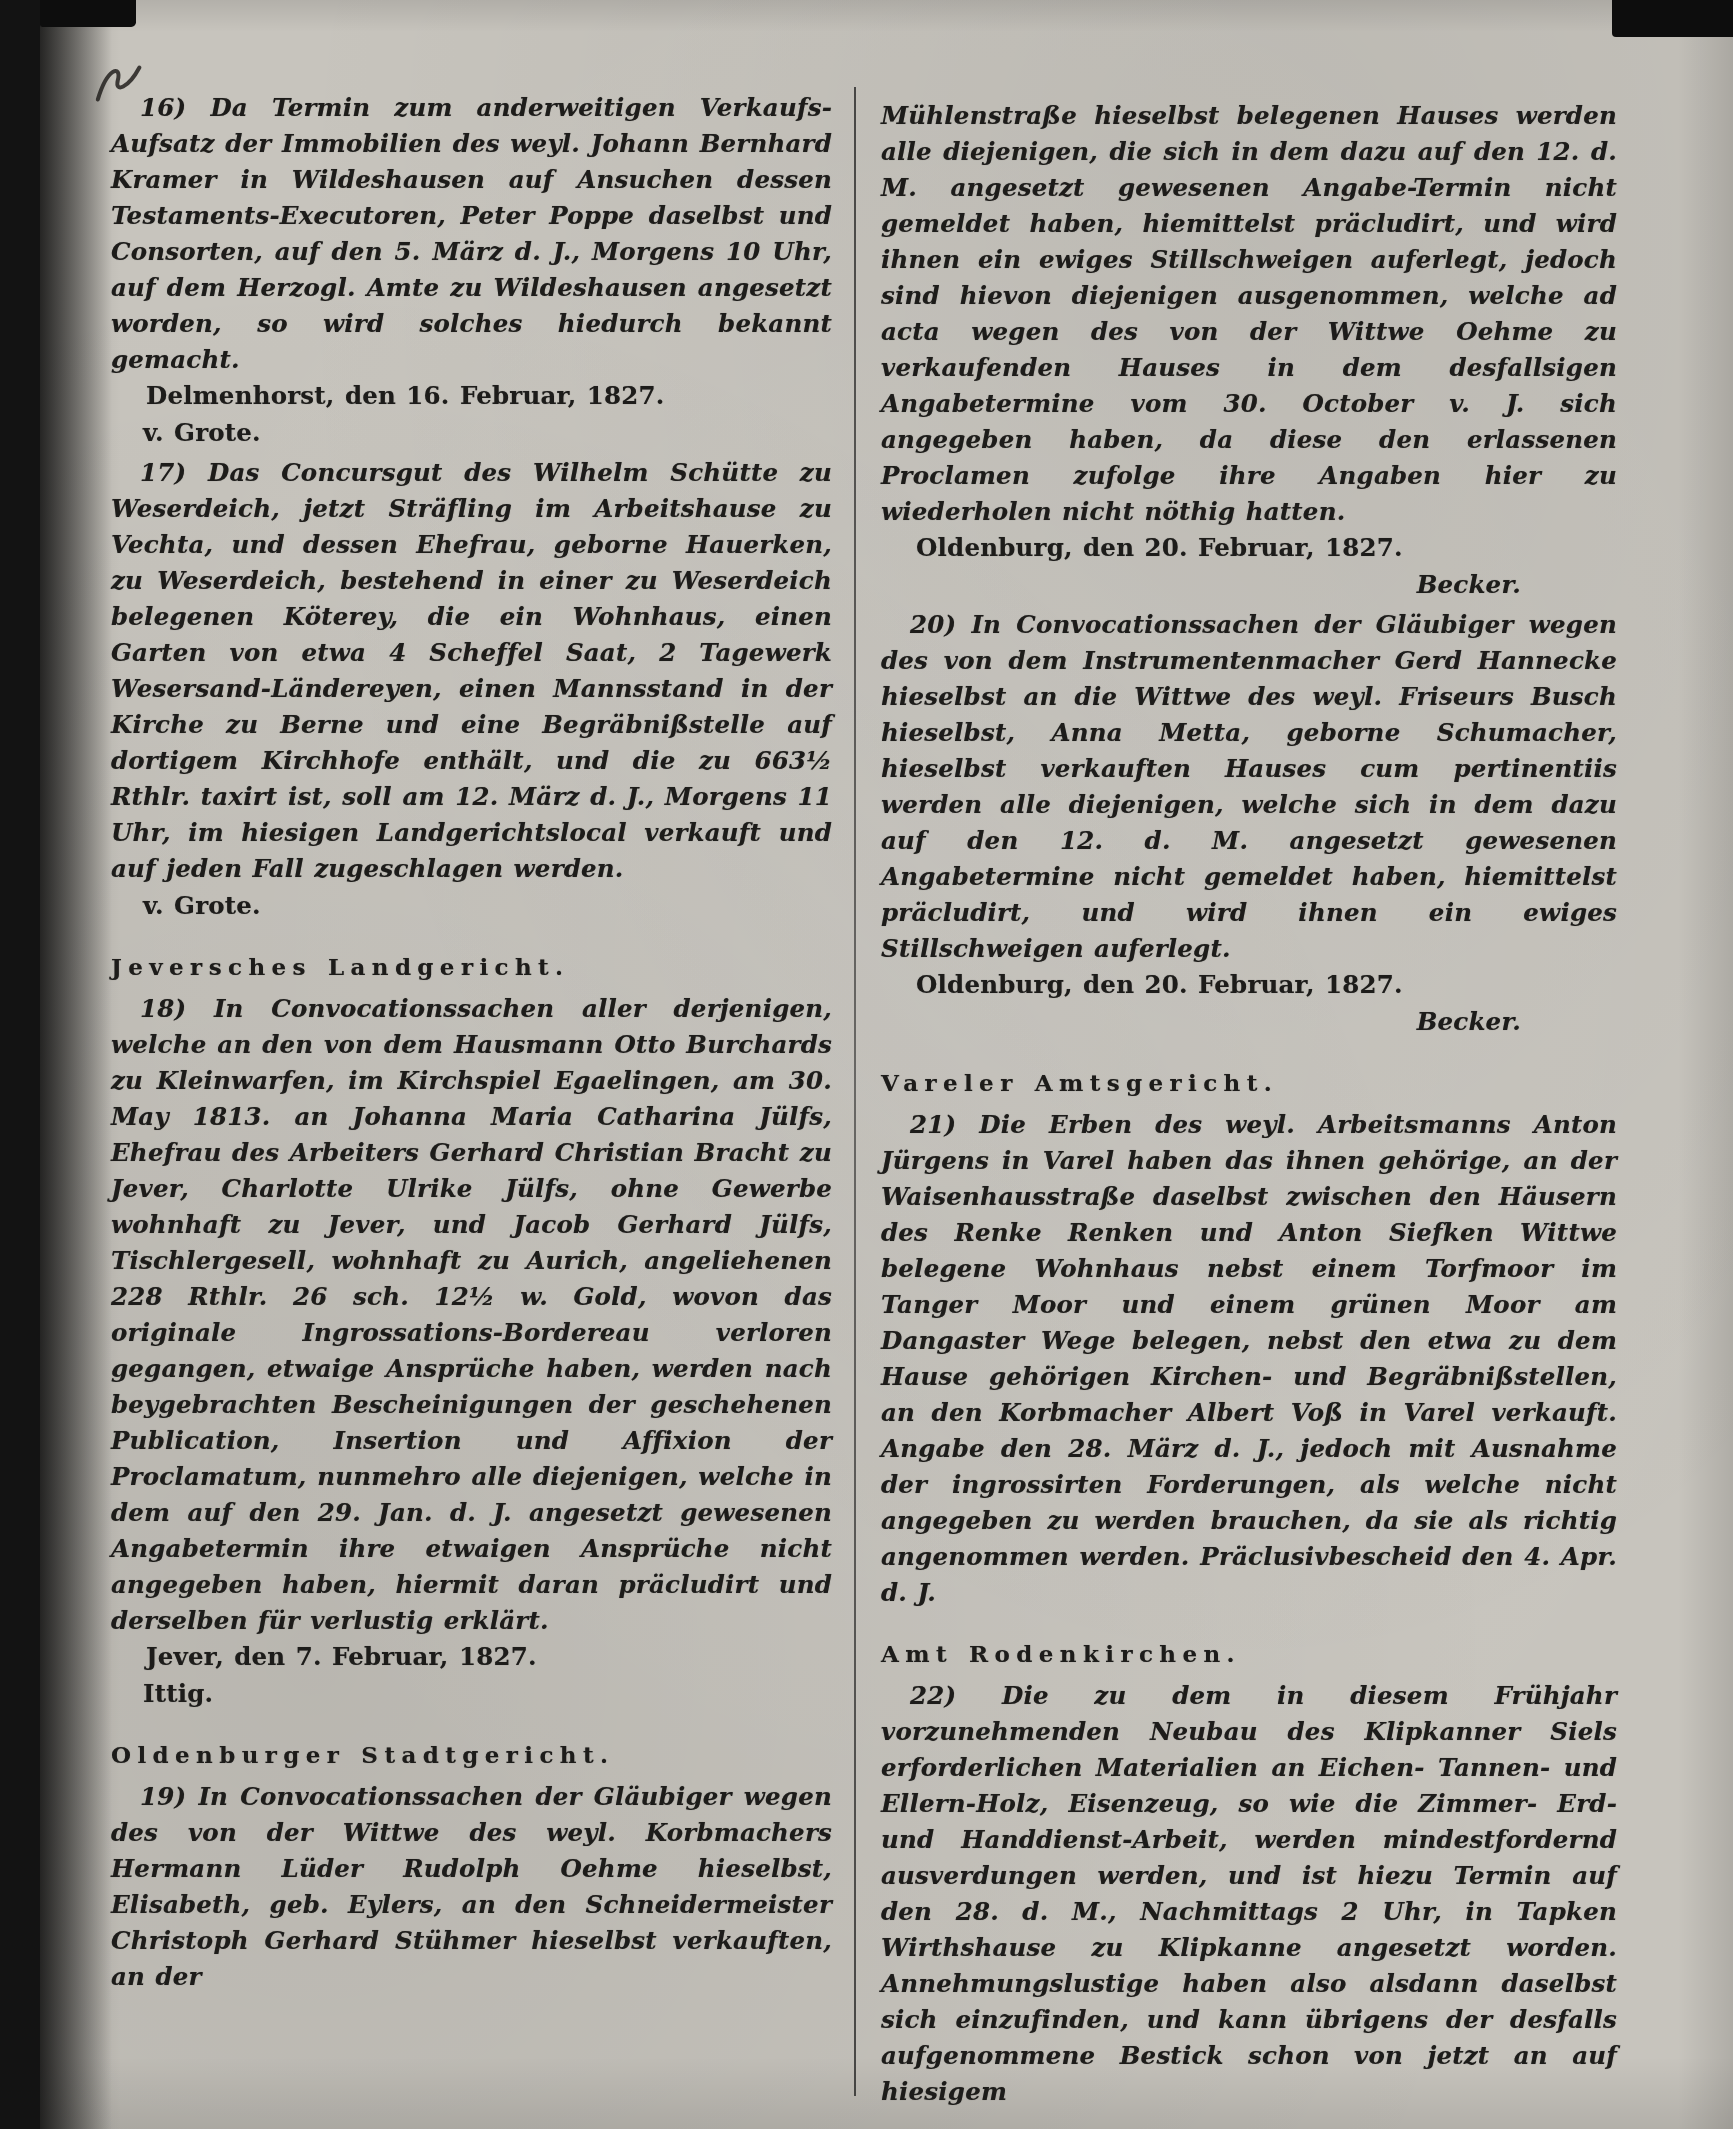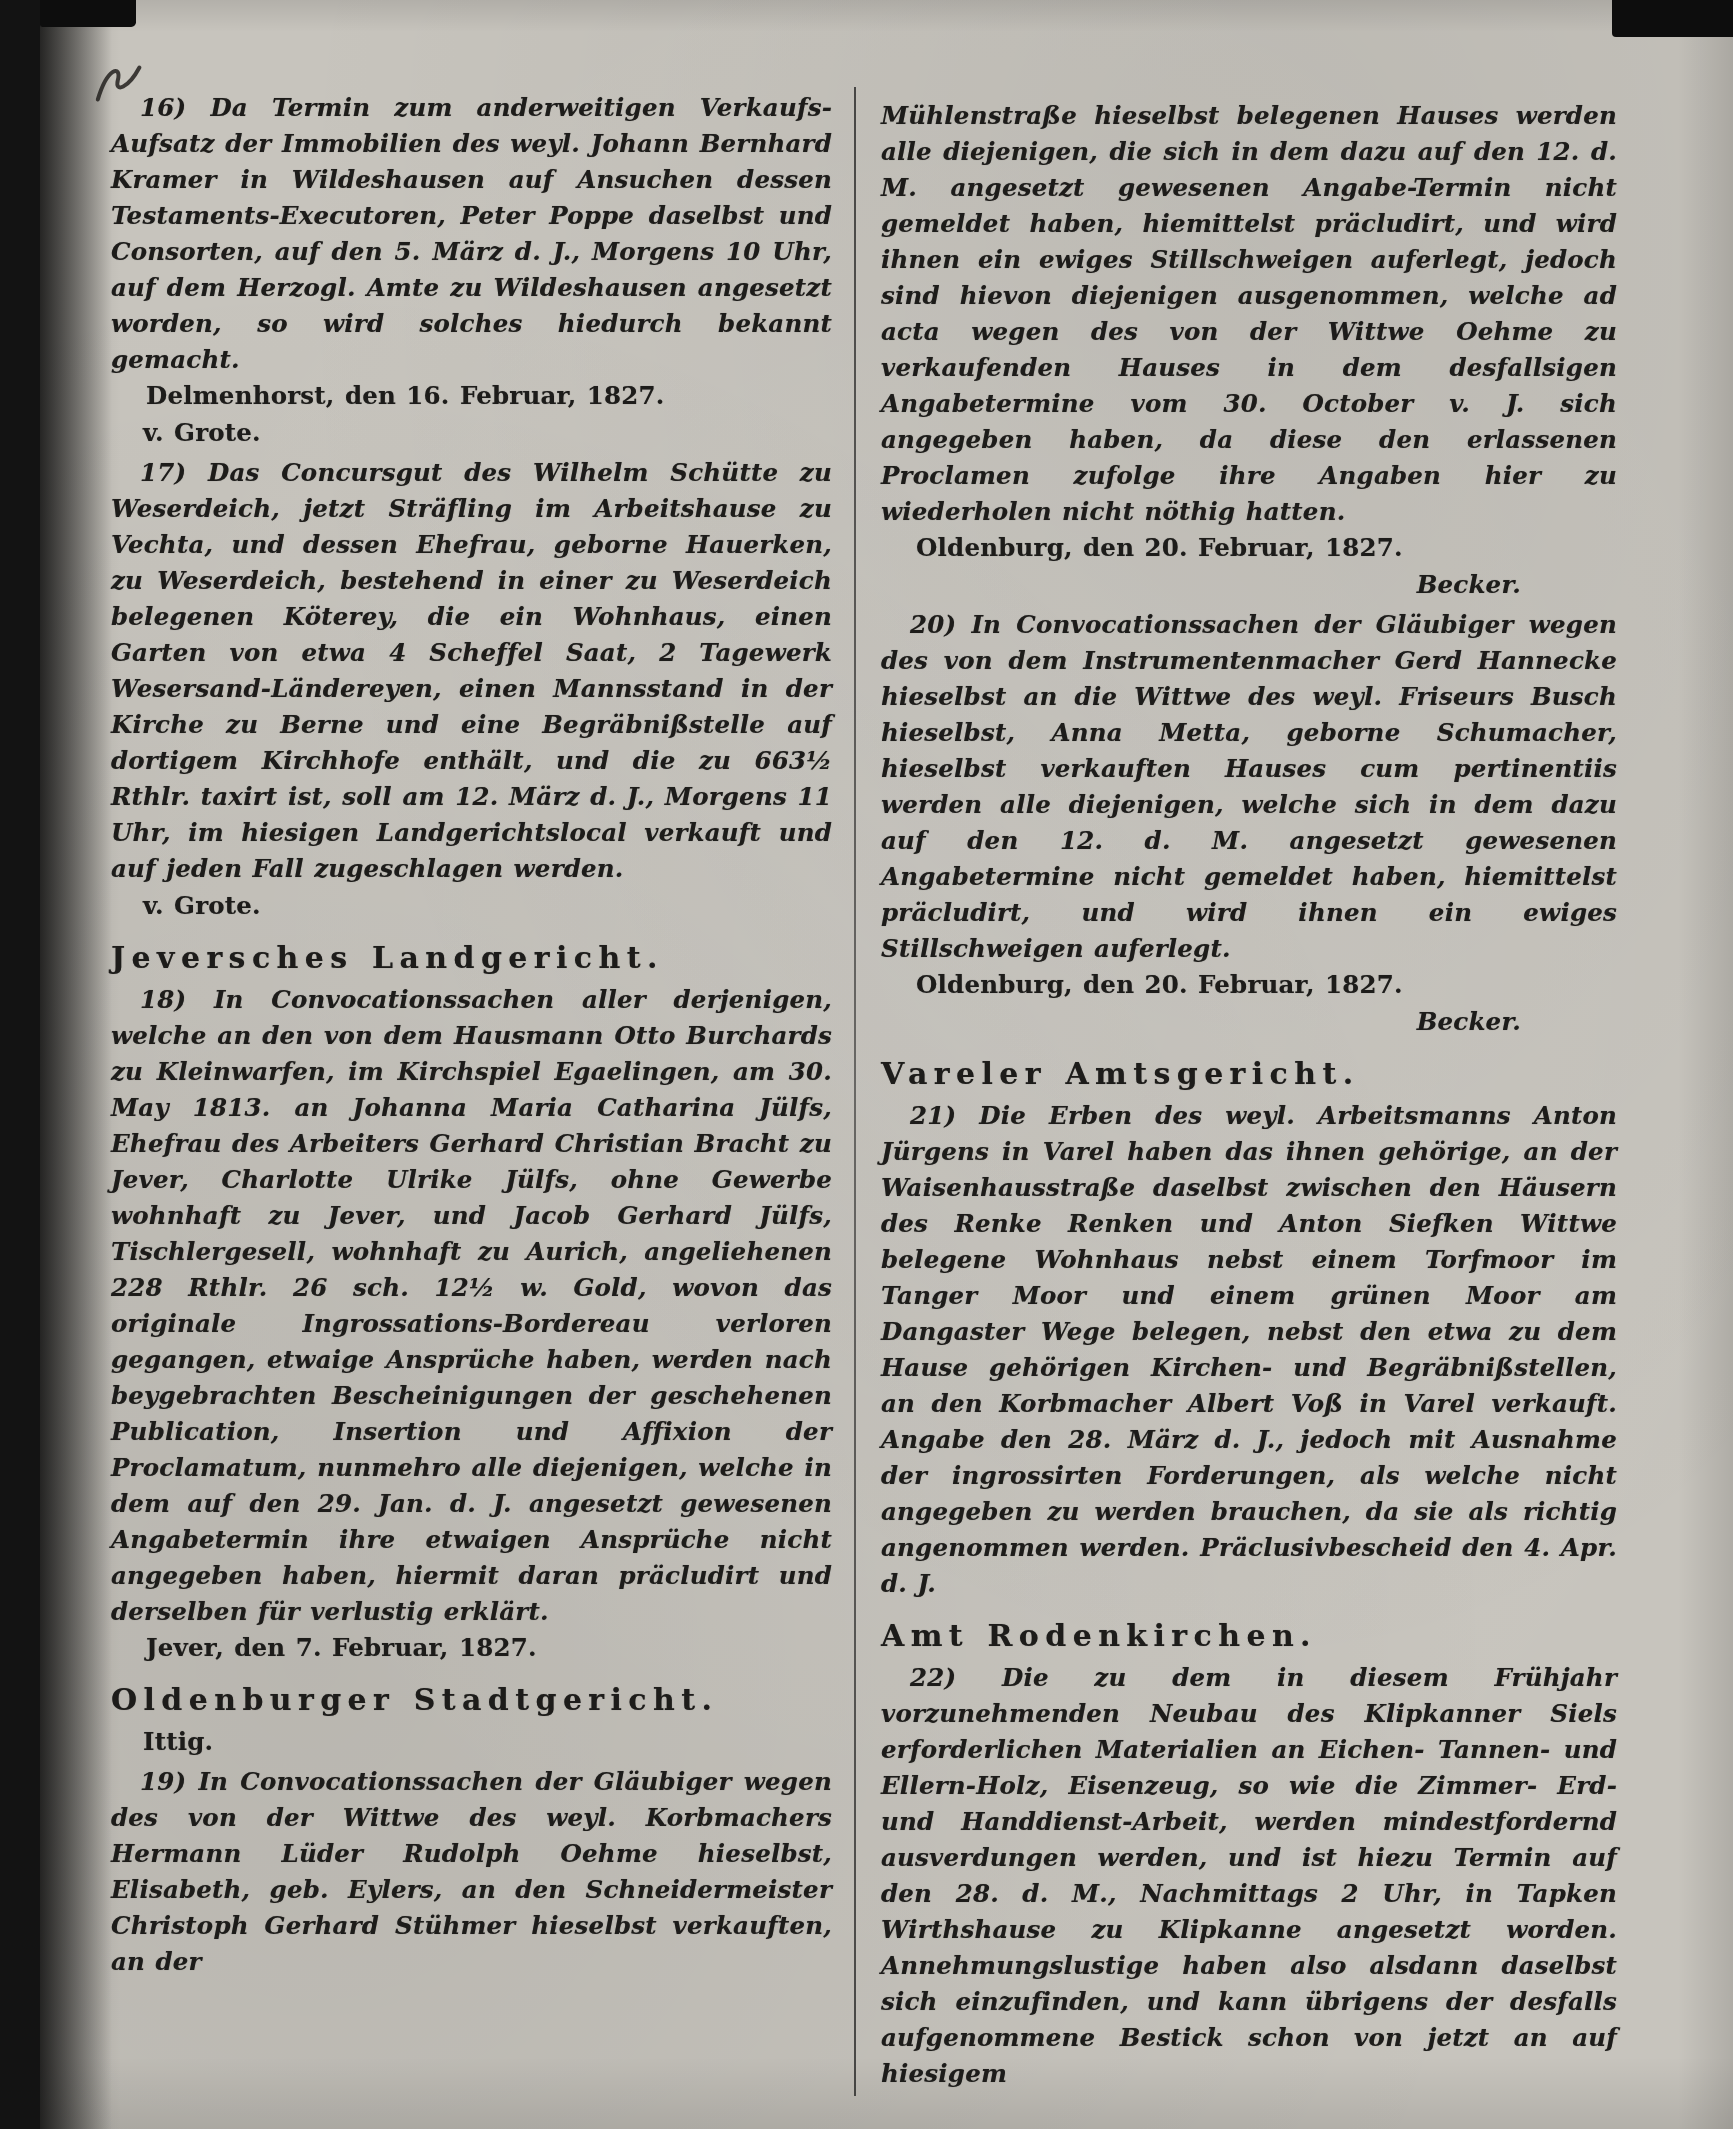--- a/index.html
+++ b/index.html
@@ -61,24 +61,24 @@
   .col-right { left: 881px; width: 736px; }
 
   .block.paragraph { text-indent: 29px; margin-top: 4px; font-style: italic; }
   .block.paragraph.noindent { text-indent: 0; margin-top: 8px; }
   .block:first-child { margin-top: 0; }
   .block.dateline { text-align: left; text-indent: 35px; }
   .block.signature { margin-top: 0.8px; }
   .block.signature.align-center { padding-left: 32px; }
   .block.signature.align-right { text-align: right; padding-right: 96px; font-style: italic; }
   .block.heading {
-    margin-top: 16px; margin-bottom: 6.4px;
+    margin-top: 25px; margin-bottom: 6.4px;
     letter-spacing: 6.4px;
     text-align: left;
-    font-size: 30px;
+    font-size: 23px;
   }
 </style>
 </head>
 <body>
 
 <div class="scan">
   <div class="paper" style="background-color: rgb(199, 196, 189);"></div>
   <div class="spine"></div>
   <div class="gutter"></div>
   <div class="mark-tl"></div>
@@ -89,22 +89,22 @@
   <div class="divider"></div>
   <div class="col col-left" style="color: rgb(29, 28, 26);">
       <div class="block paragraph">16) Da Termin zum anderweitigen Verkaufs-Aufsatz der Immobilien des weyl. Johann Bernhard Kramer in Wildeshausen auf Ansuchen dessen Testaments-Executoren, Peter Poppe daselbst und Consorten, auf den 5. März d. J., Morgens 10 Uhr, auf dem Herzogl. Amte zu Wildeshausen angesetzt worden, so wird solches hiedurch bekannt gemacht.</div>
       <div class="block dateline">Delmenhorst, den 16. Februar, 1827.</div>
       <div class="block signature align-center">v. Grote.</div>
       <div class="block paragraph">17) Das Concursgut des Wilhelm Schütte zu Weserdeich, jetzt Sträfling im Arbeitshause zu Vechta, und dessen Ehefrau, geborne Hauerken, zu Weserdeich, bestehend in einer zu Weserdeich belegenen Köterey, die ein Wohnhaus, einen Garten von etwa 4 Scheffel Saat, 2 Tagewerk Wesersand-Ländereyen, einen Mannsstand in der Kirche zu Berne und eine Begräbnißstelle auf dortigem Kirchhofe enthält, und die zu 663½ Rthlr. taxirt ist, soll am 12. März d. J., Morgens 11 Uhr, im hiesigen Landgerichtslocal verkauft und auf jeden Fall zugeschlagen werden.</div>
       <div class="block signature align-center">v. Grote.</div>
       <div class="block heading">Jeversches Landgericht.</div>
       <div class="block paragraph">18) In Convocationssachen aller derjenigen, welche an den von dem Hausmann Otto Burchards zu Kleinwarfen, im Kirchspiel Egaelingen, am 30. May 1813. an Johanna Maria Catharina Jülfs, Ehefrau des Arbeiters Gerhard Christian Bracht zu Jever, Charlotte Ulrike Jülfs, ohne Gewerbe wohnhaft zu Jever, und Jacob Gerhard Jülfs, Tischlergesell, wohnhaft zu Aurich, angeliehenen 228 Rthlr. 26 sch. 12½ w. Gold, wovon das originale Ingrossations-Bordereau verloren gegangen, etwaige Ansprüche haben, werden nach beygebrachten Bescheinigungen der geschehenen Publication, Insertion und Affixion der Proclamatum, nunmehro alle diejenigen, welche in dem auf den 29. Jan. d. J. angesetzt gewesenen Angabetermin ihre etwaigen Ansprüche nicht angegeben haben, hiermit daran präcludirt und derselben für verlustig erklärt.</div>
       <div class="block dateline">Jever, den 7. Februar, 1827.</div>
+      <div class="block signature align-center">Ittig.</div>
       <div class="block heading">Oldenburger Stadtgericht.</div>
-      <div class="block signature align-center">Ittig.</div>
       <div class="block paragraph">19) In Convocationssachen der Gläubiger wegen des von der Wittwe des weyl. Korbmachers Hermann Lüder Rudolph Oehme hieselbst, Elisabeth, geb. Eylers, an den Schneidermeister Christoph Gerhard Stühmer hieselbst verkauften, an der</div>
     </div>
   <div class="col col-right" style="color: rgb(29, 28, 26);">
       <div class="block paragraph noindent">Mühlenstraße hieselbst belegenen Hauses werden alle diejenigen, die sich in dem dazu auf den 12. d. M. angesetzt gewesenen Angabe-Termin nicht gemeldet haben, hiemittelst präcludirt, und wird ihnen ein ewiges Stillschweigen auferlegt, jedoch sind hievon diejenigen ausgenommen, welche ad acta wegen des von der Wittwe Oehme zu verkaufenden Hauses in dem desfallsigen Angabetermine vom 30. October v. J. sich angegeben haben, da diese den erlassenen Proclamen zufolge ihre Angaben hier zu wiederholen nicht nöthig hatten.</div>
       <div class="block dateline">Oldenburg, den 20. Februar, 1827.</div>
       <div class="block signature align-right">Becker.</div>
       <div class="block paragraph">20) In Convocationssachen der Gläubiger wegen des von dem Instrumentenmacher Gerd Hannecke hieselbst an die Wittwe des weyl. Friseurs Busch hieselbst, Anna Metta, geborne Schumacher, hieselbst verkauften Hauses cum pertinentiis werden alle diejenigen, welche sich in dem dazu auf den 12. d. M. angesetzt gewesenen Angabetermine nicht gemeldet haben, hiemittelst präcludirt, und wird ihnen ein ewiges Stillschweigen auferlegt.</div>
       <div class="block dateline">Oldenburg, den 20. Februar, 1827.</div>
       <div class="block signature align-right">Becker.</div>
       <div class="block heading">Vareler Amtsgericht.</div>

